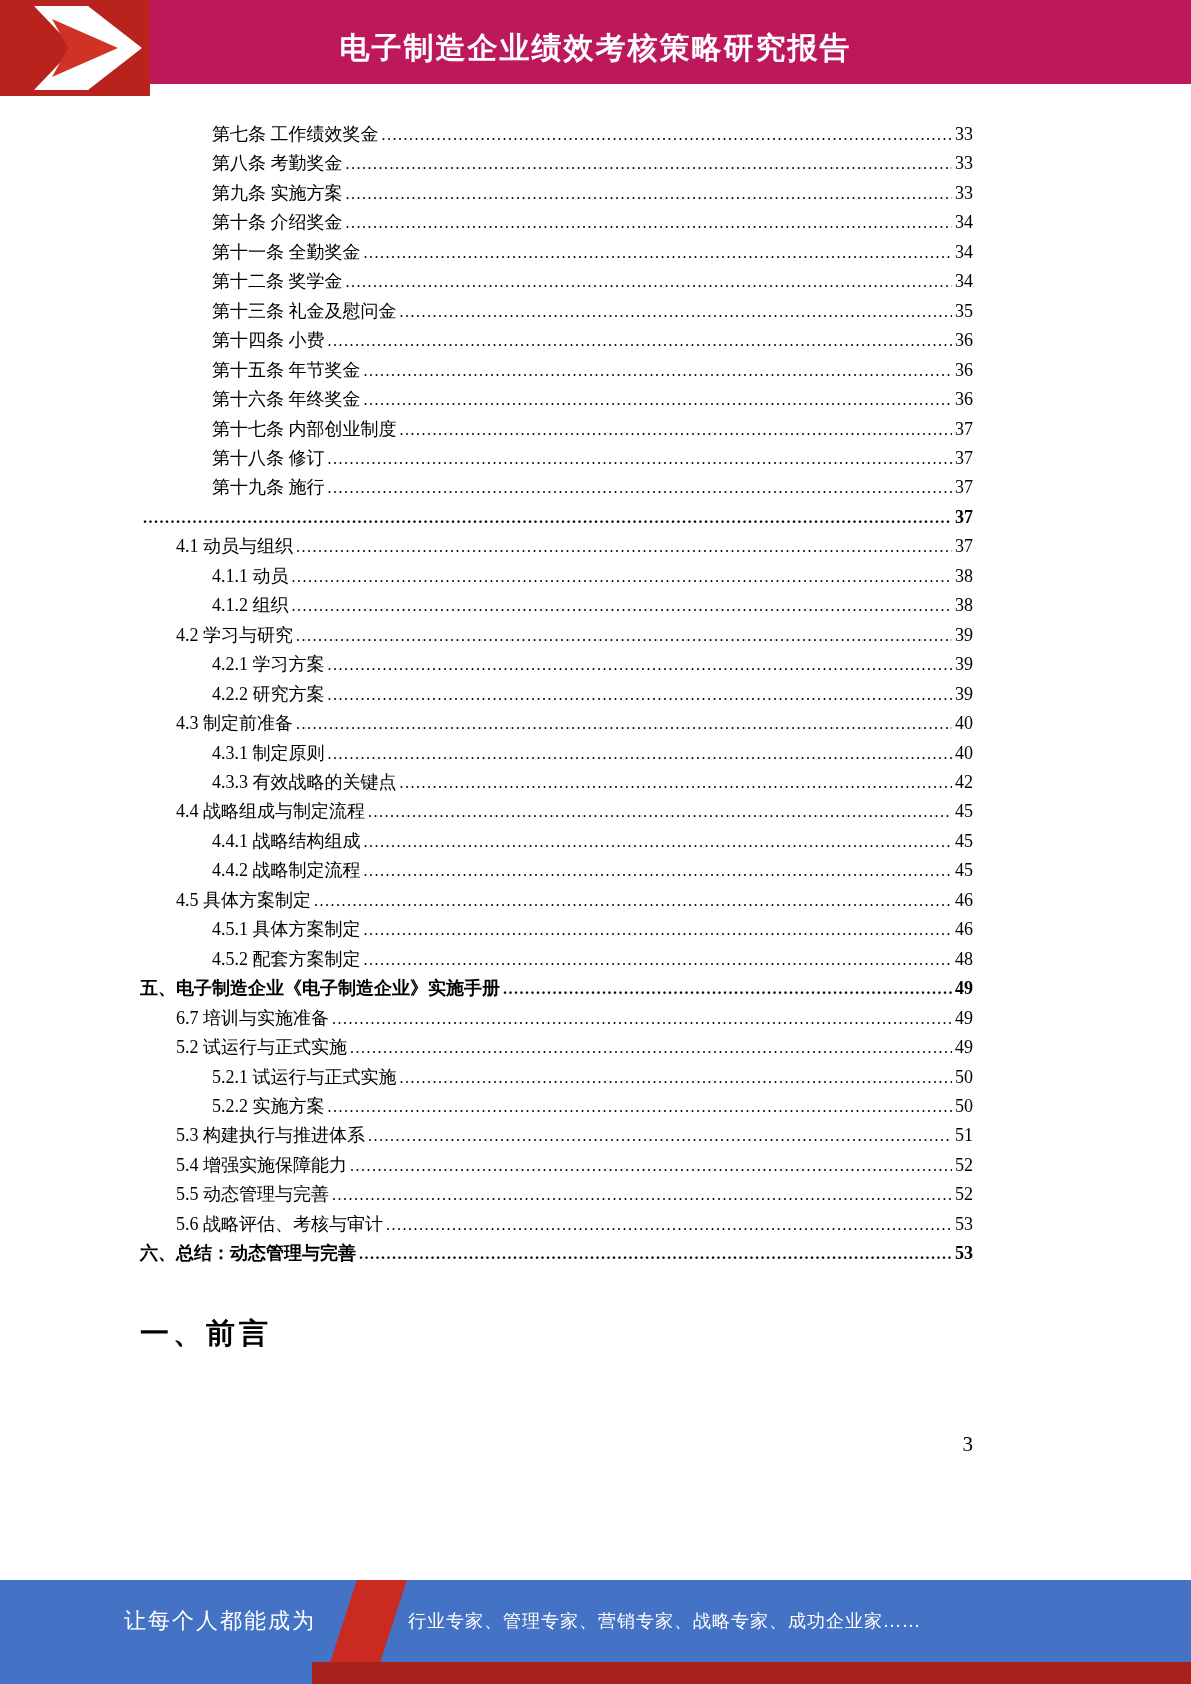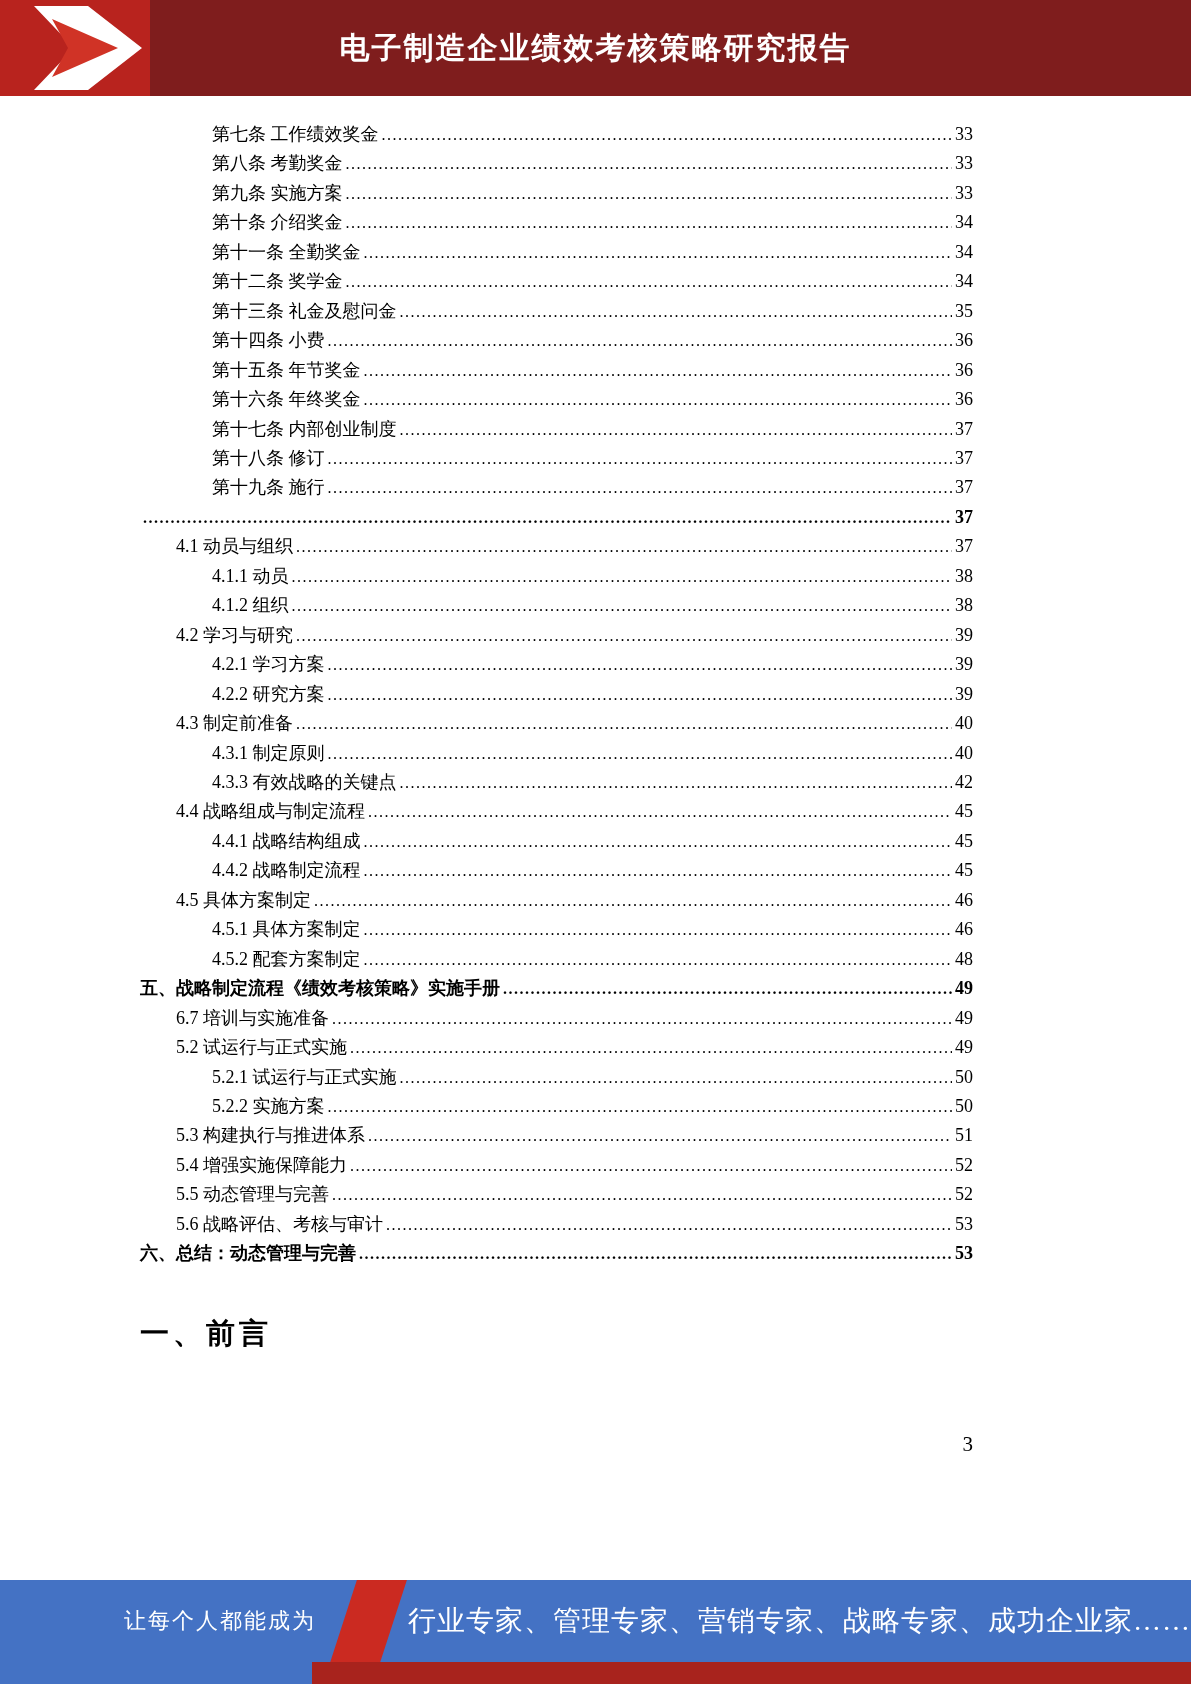--- a/index.html
+++ b/index.html
@@ -6,22 +6,22 @@
   body {
     width:1191px; height:1684px;
     position:relative; overflow:hidden;
     background:#ffffff;
     font-family:"Liberation Serif","DejaVu Serif",serif;
     color:#000;
   }
 
   
   .header {
-    position:absolute; top:0; left:0; right:0; height:96px;
-    background:#7f1d1d;
+    position:absolute; top:0; left:0; right:0; height:84px;
+    background:#be185d;
   }
   .header-arrow { position:absolute; top:0; left:0; width:150px; height:96px; }
   .header-title {
     position:absolute; top:0; left:150px; right:150px; height:96px;
     display:flex; align-items:center; justify-content:center;
     color:#ffffff; font-size:30px; font-weight:bold; letter-spacing:2px;
     font-family:"Liberation Sans","DejaVu Sans",sans-serif;
     white-space:nowrap;
   }
 
@@ -72,21 +72,21 @@
   }
   .footer-left-text {
     position:absolute; top:0; left:124px; height:82px;
     display:flex; align-items:center;
     color:#ffffff; font-size:22px; letter-spacing:2px; white-space:nowrap;
     font-family:"Liberation Sans","DejaVu Sans",sans-serif;
   }
   .footer-right-text {
     position:absolute; top:0; left:408px; height:82px;
     display:flex; align-items:center;
-    color:#ffffff; font-size:28px; letter-spacing:1px; white-space:nowrap;
+    color:#ffffff; font-size:18px; letter-spacing:1px; white-space:nowrap;
   }
 </style>
 </head>
 <body>
 
 <div class="header">
   <div class="header-arrow">
     <svg width="150" height="96" viewBox="0 0 150 96" xmlns="http://www.w3.org/2000/svg">
       <rect x="0" y="0" width="150" height="96" fill="#b8231e"></rect>
       <polygon points="34,6 88,6 142,48 88,90 34,90 74,48" fill="#ffffff"></polygon>
@@ -235,21 +235,21 @@
       <span class="toc-label">4.5.1 具体方案制定</span>
       <span class="toc-leader"></span>
       <span class="toc-page">46</span>
     </div>
     <div class="toc-row level-2">
       <span class="toc-label">4.5.2 配套方案制定</span>
       <span class="toc-leader"></span>
       <span class="toc-page">48</span>
     </div>
     <div class="toc-row level-0 bold">
-      <span class="toc-label">五、战略制定流程《绩效考核策略》实施手册</span>
+      <span class="toc-label">五、电子制造企业《电子制造企业》实施手册</span>
       <span class="toc-leader"></span>
       <span class="toc-page">49</span>
     </div>
     <div class="toc-row level-1">
       <span class="toc-label">6.7 培训与实施准备</span>
       <span class="toc-leader"></span>
       <span class="toc-page">49</span>
     </div>
     <div class="toc-row level-1">
       <span class="toc-label">5.2 试运行与正式实施</span>

